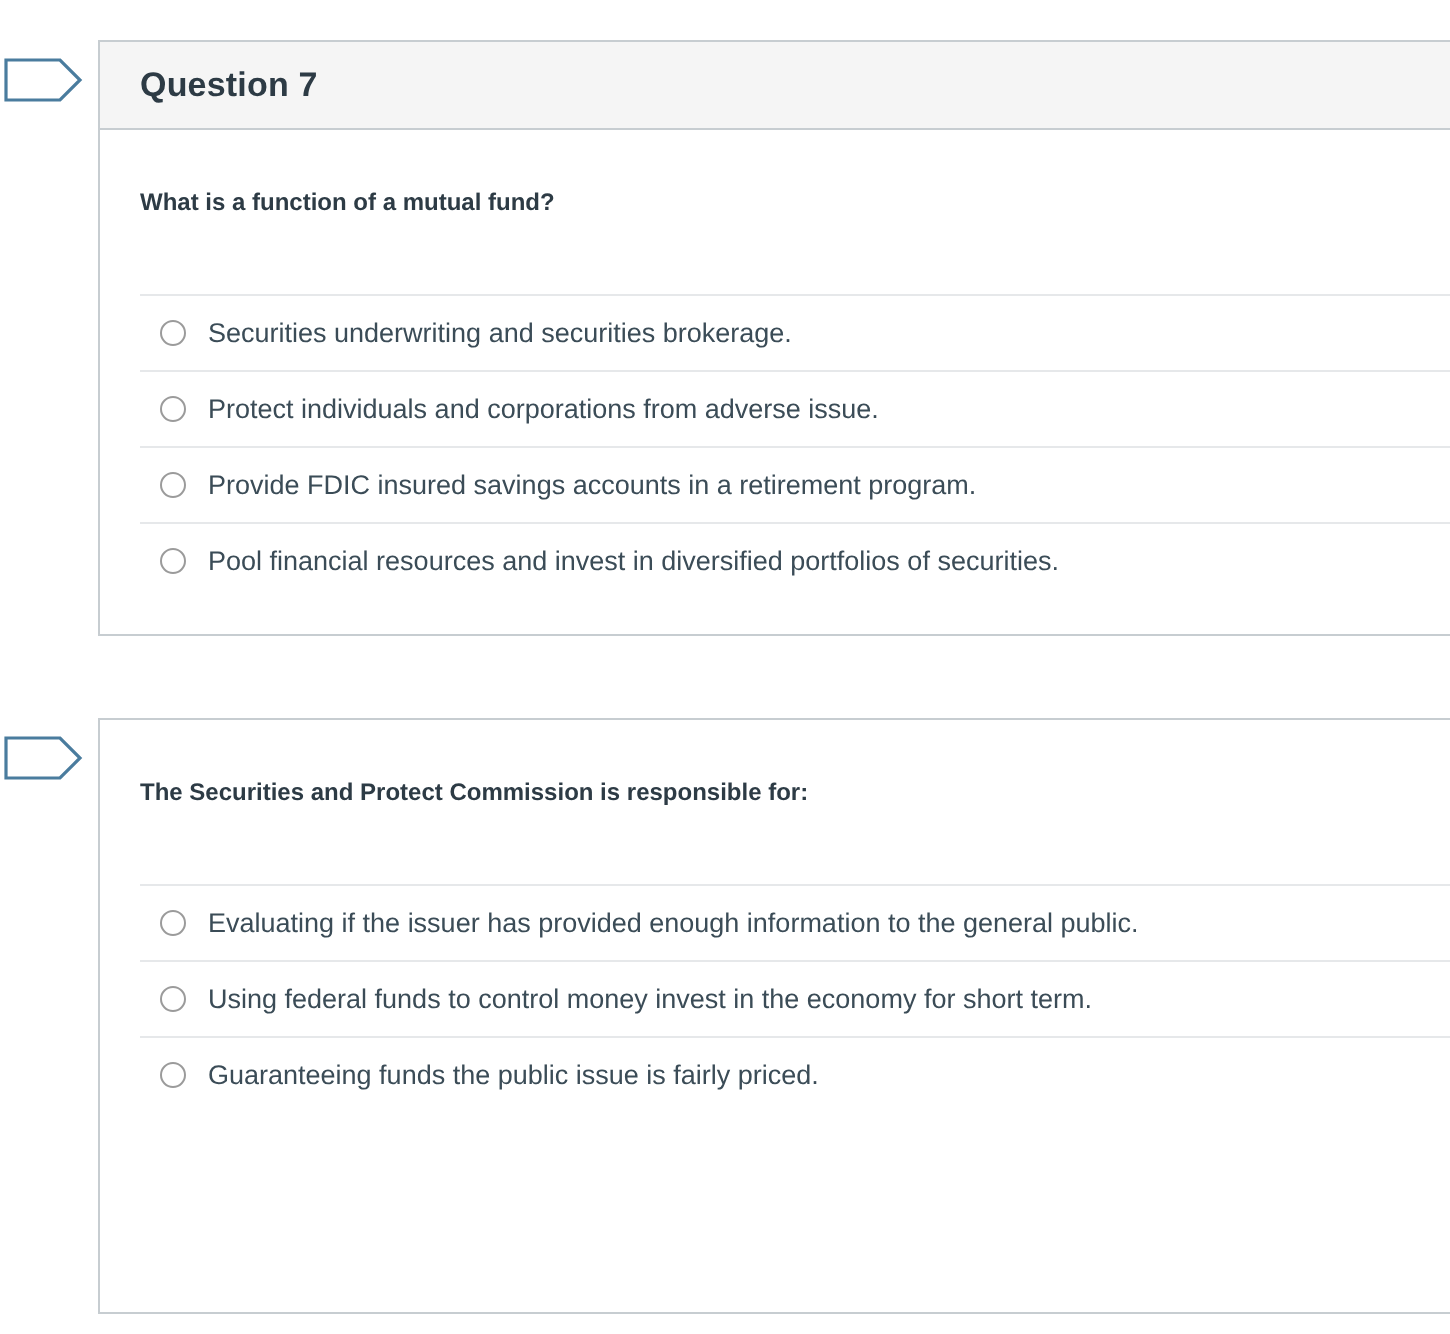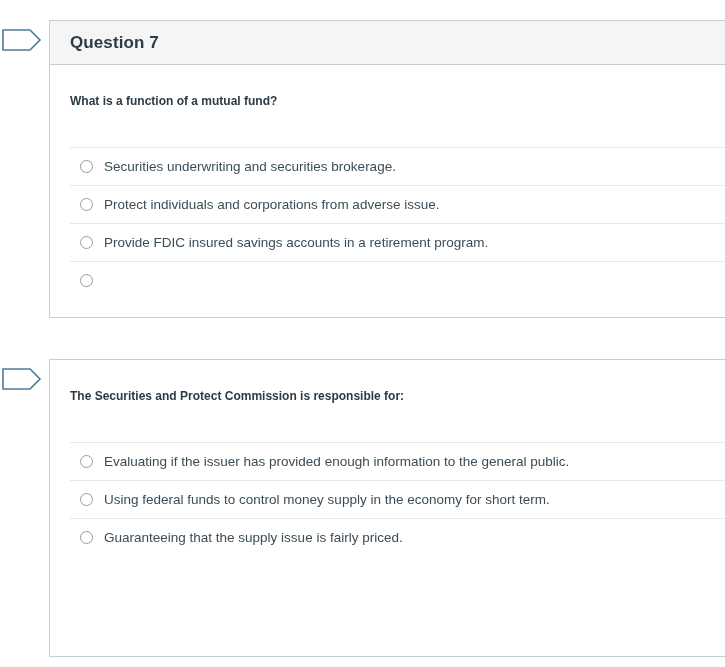--- a/index.html
+++ b/index.html
@@ -139,20 +139,21 @@
           <span class="answer-label">Protect individuals and corporations from adverse issue.</span>
         </div>
 
         <div class="answer-row">
           <span class="answer-radio"></span>
           <span class="answer-label">Provide FDIC insured savings accounts in a retirement program.</span>
         </div>
 
         <div class="answer-row">
           <span class="answer-radio"></span>
+          <span class="answer-label">Pool financial resources and invest in diversified portfolios of securities.</span>
         </div>
 
         <div class="answers-bottom-pad"></div>
       </div>
     </div>
   </div>
 
   <div class="flag-arrow" style="top:368px;">
     <svg width="40" height="22" viewBox="0 0 40 22" xmlns="http://www.w3.org/2000/svg">
       <path d="M1 1 H28 L38 11 L28 21 H1 Z" fill="none" stroke="#4a7c9e" stroke-width="1.6"></path>
@@ -165,26 +166,26 @@
       <div class="answers">
 
 
         <div class="answer-row">
           <span class="answer-radio"></span>
           <span class="answer-label">Evaluating if the issuer has provided enough information to the general public.</span>
         </div>
 
         <div class="answer-row">
           <span class="answer-radio"></span>
-          <span class="answer-label">Using federal funds to control money supply in the economy for short term.</span>
+          <span class="answer-label">Using federal funds to control money invest in the economy for short term.</span>
         </div>
 
         <div class="answer-row">
           <span class="answer-radio"></span>
-          <span class="answer-label">Guaranteeing that the supply issue is fairly priced.</span>
+          <span class="answer-label">Guaranteeing funds the public issue is fairly priced.</span>
         </div>
 
         <div class="answers-bottom-pad"></div>
       </div>
     </div>
   </div>
 
 </div>
 
 </body></html>

